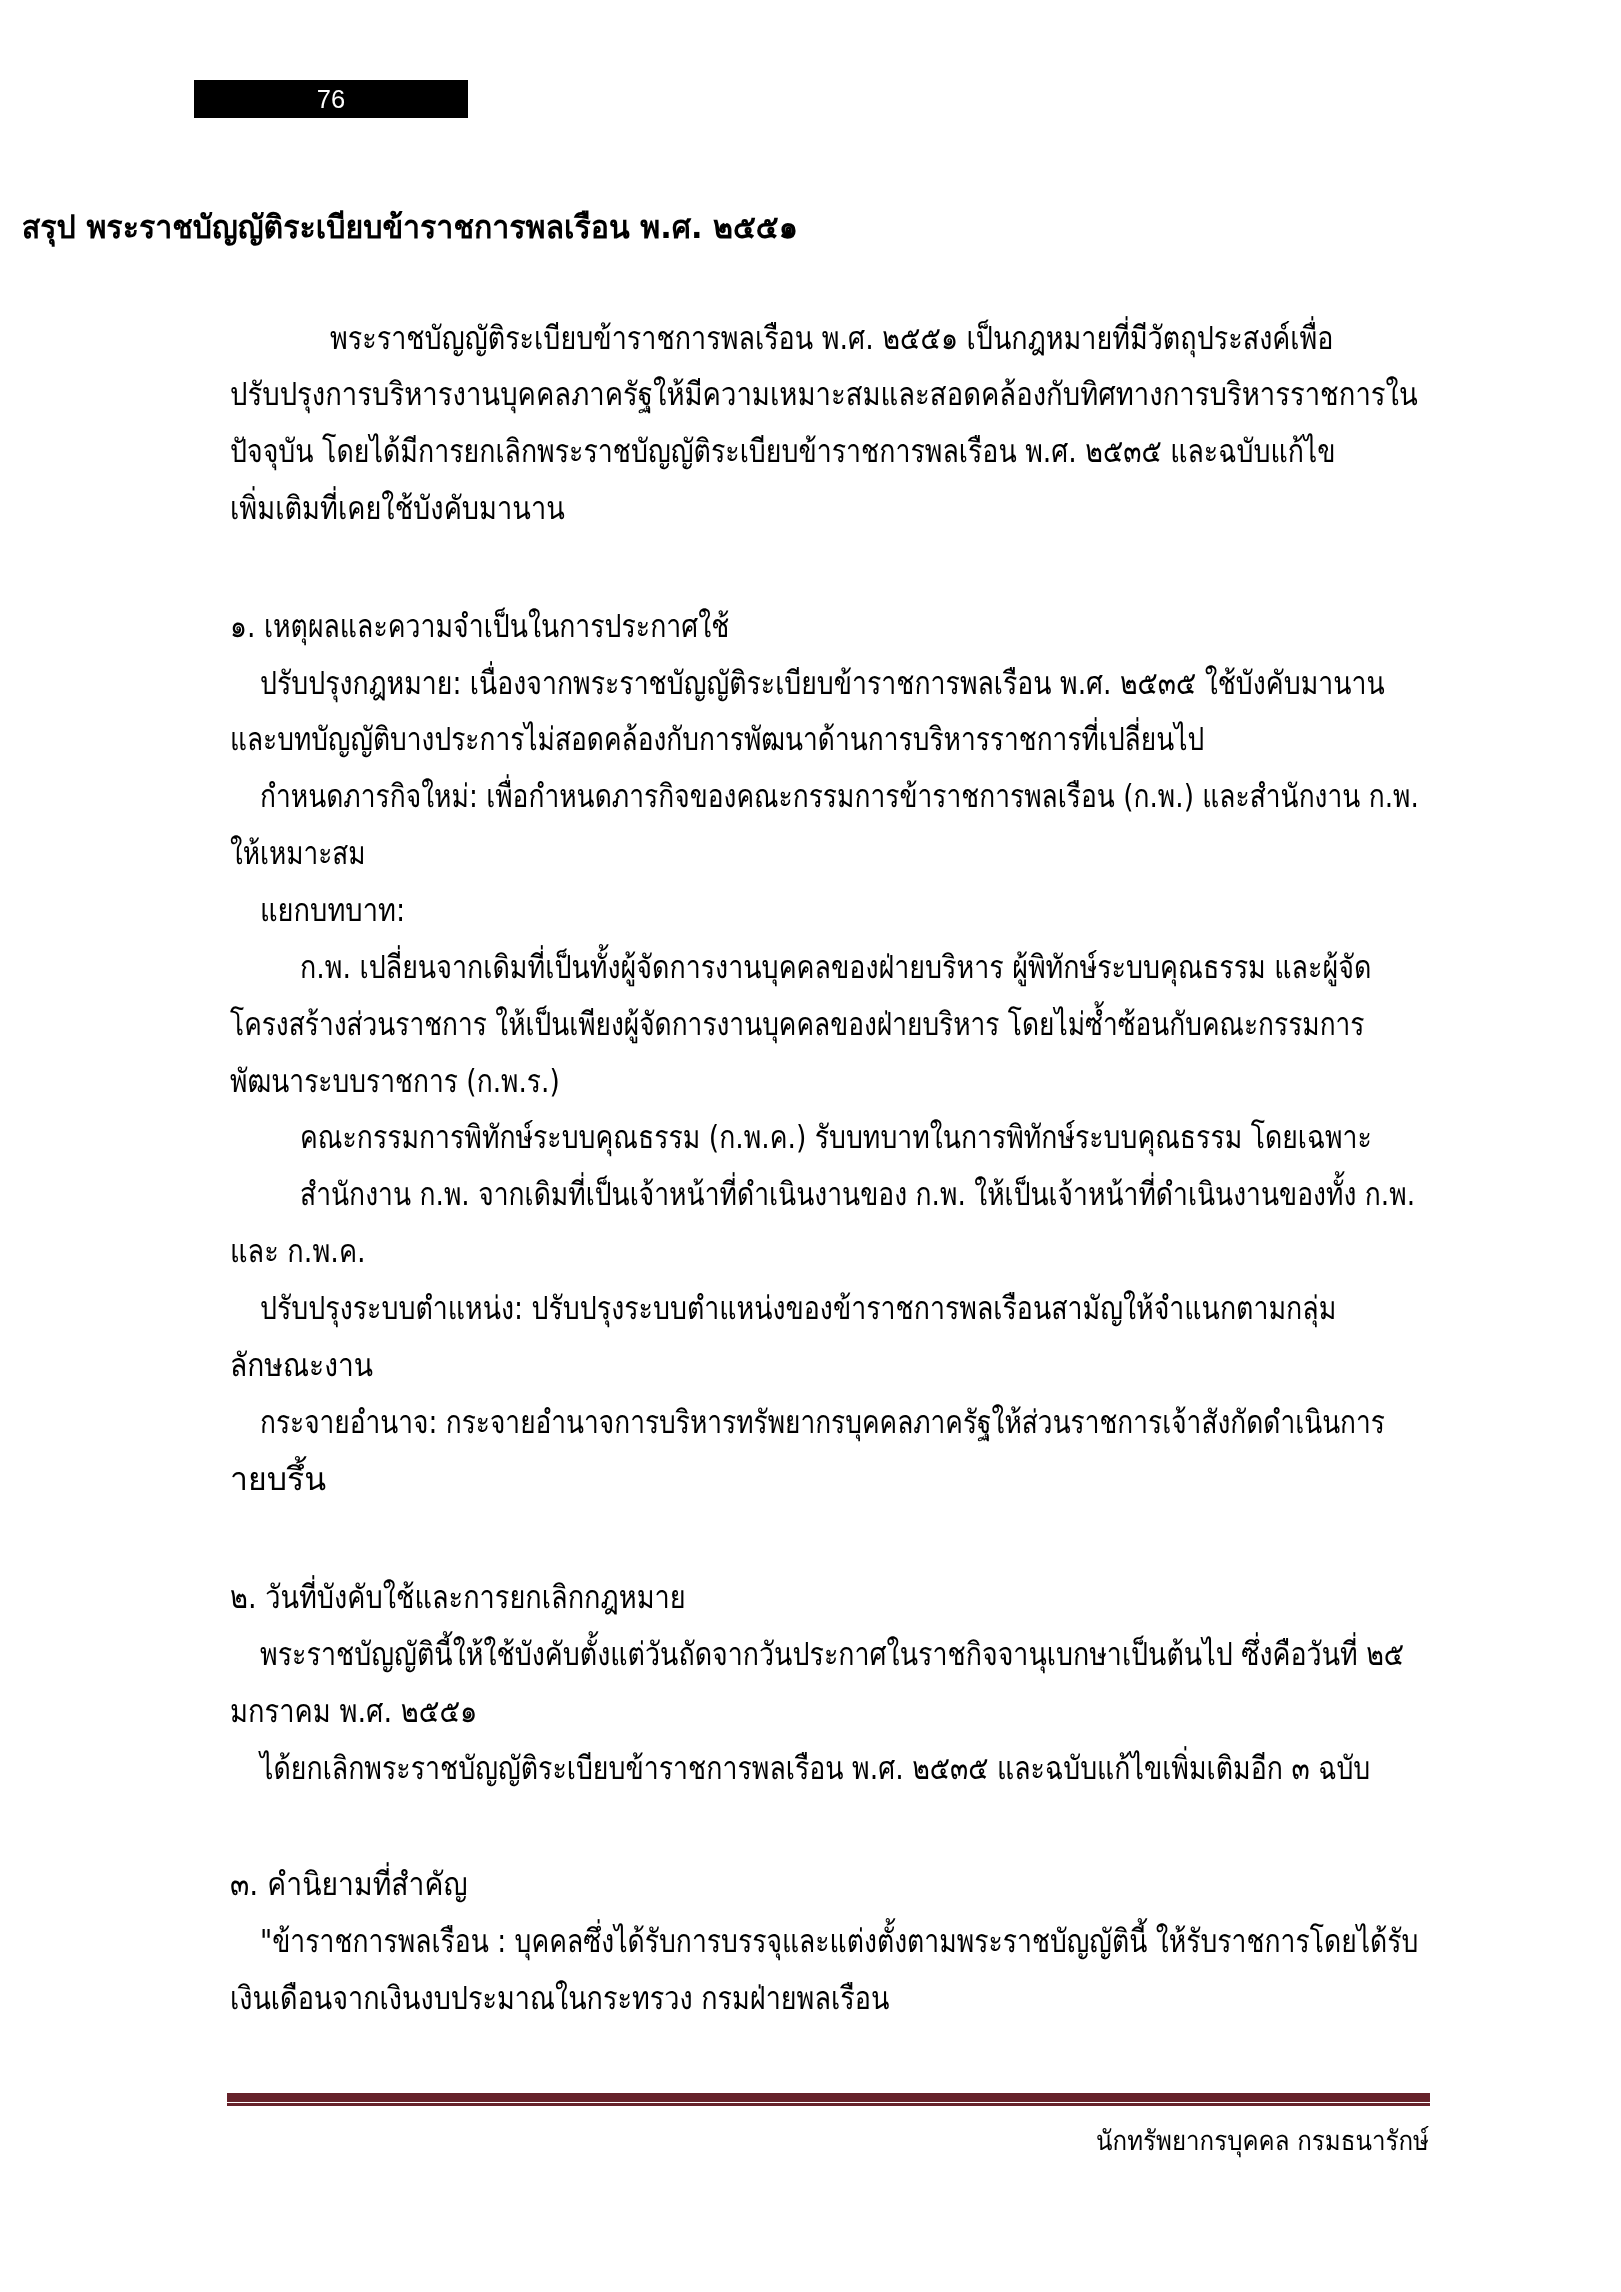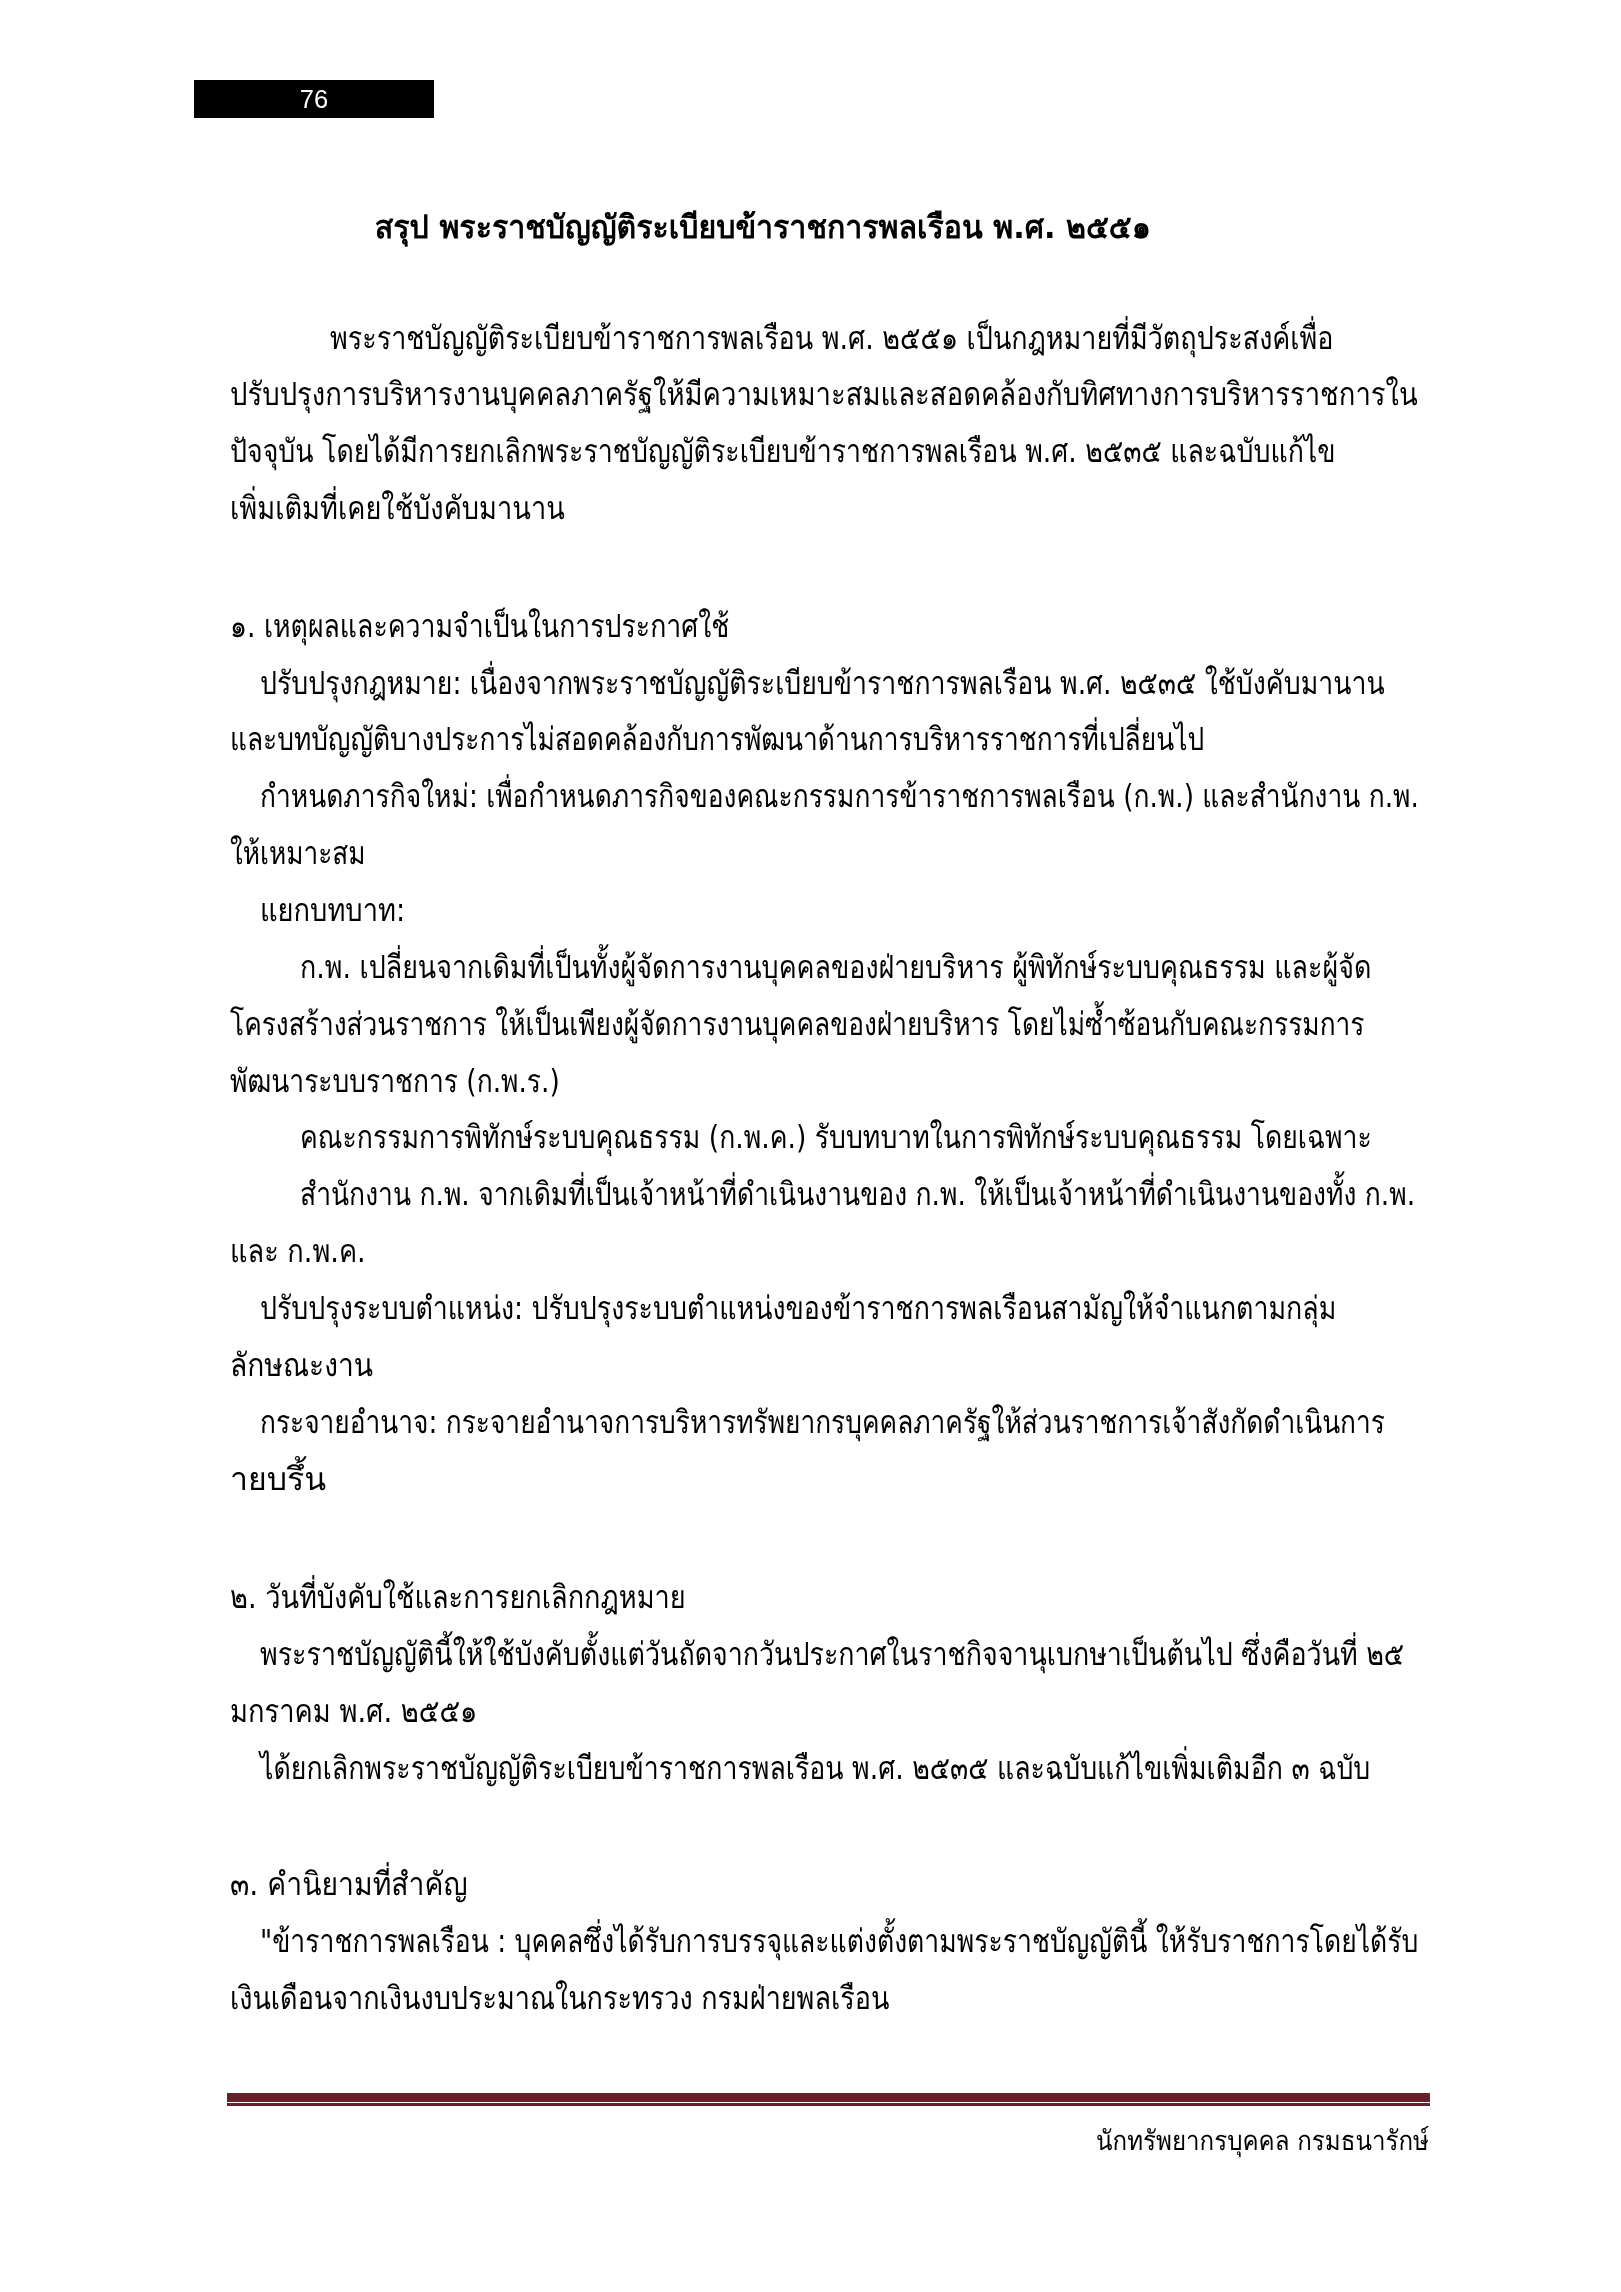--- a/index.html
+++ b/index.html
@@ -1,21 +1,21 @@
 <!DOCTYPE html>
 <html><head>
 <meta charset="utf-8">
 <style>
   html, body { margin: 0; padding: 0; background: #ffffff; }
   body { width: 1621px; height: 2293px; position: relative; overflow: hidden;
          font-family: "DejaVu Sans", sans-serif; color: #000; }
-  .page-num-box { position: absolute; left: 194px; top: 80px; width: 240px; height: 38px;
+  .page-num-box { position: absolute; left: 194px; top: 80px; width: 274px; height: 38px;
                   background: #000; color: #fff; display: flex; align-items: center; justify-content: center;
                   font-family: "Liberation Sans", sans-serif; font-size: 25.5px; }
-  .title { position: absolute; top: 204px; left: 0; width: 1486px; text-align: center; padding-left: 20px; }
+  .title { position: absolute; top: 204px; left: 0; width: 1486px; text-align: left; }
   .title span { display: inline-block; font-weight: bold; font-size: 32px; line-height: 47px;
                 white-space: nowrap; transform-origin: center center; }
   .ln { position: absolute; height: 47px; line-height: 47px; white-space: nowrap;
         font-size: 32px; transform-origin: left center; }
   .footer-rule-thick { position: absolute; left: 227px; top: 2093px; width: 1203px; height: 8.8px; background: #66222a; }
   .footer-rule-thin { position: absolute; left: 227px; top: 2103px; width: 1203px; height: 2.9px; background: #66222a; }
   .footer-text { position: absolute; top: 2117px; right: 192px; height: 47px; line-height: 47px;
                  font-size: 27.4px; white-space: nowrap; transform-origin: right center; }
 </style>
 </head>

